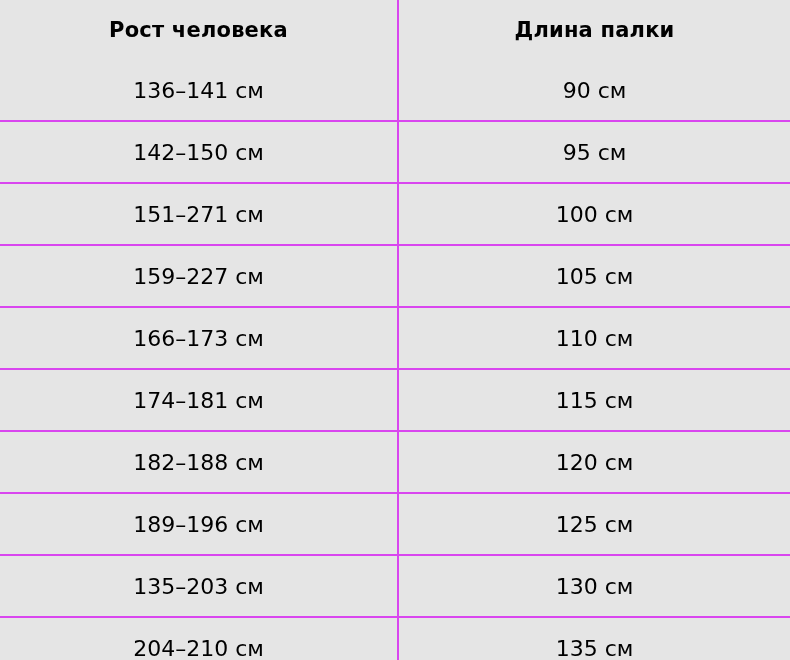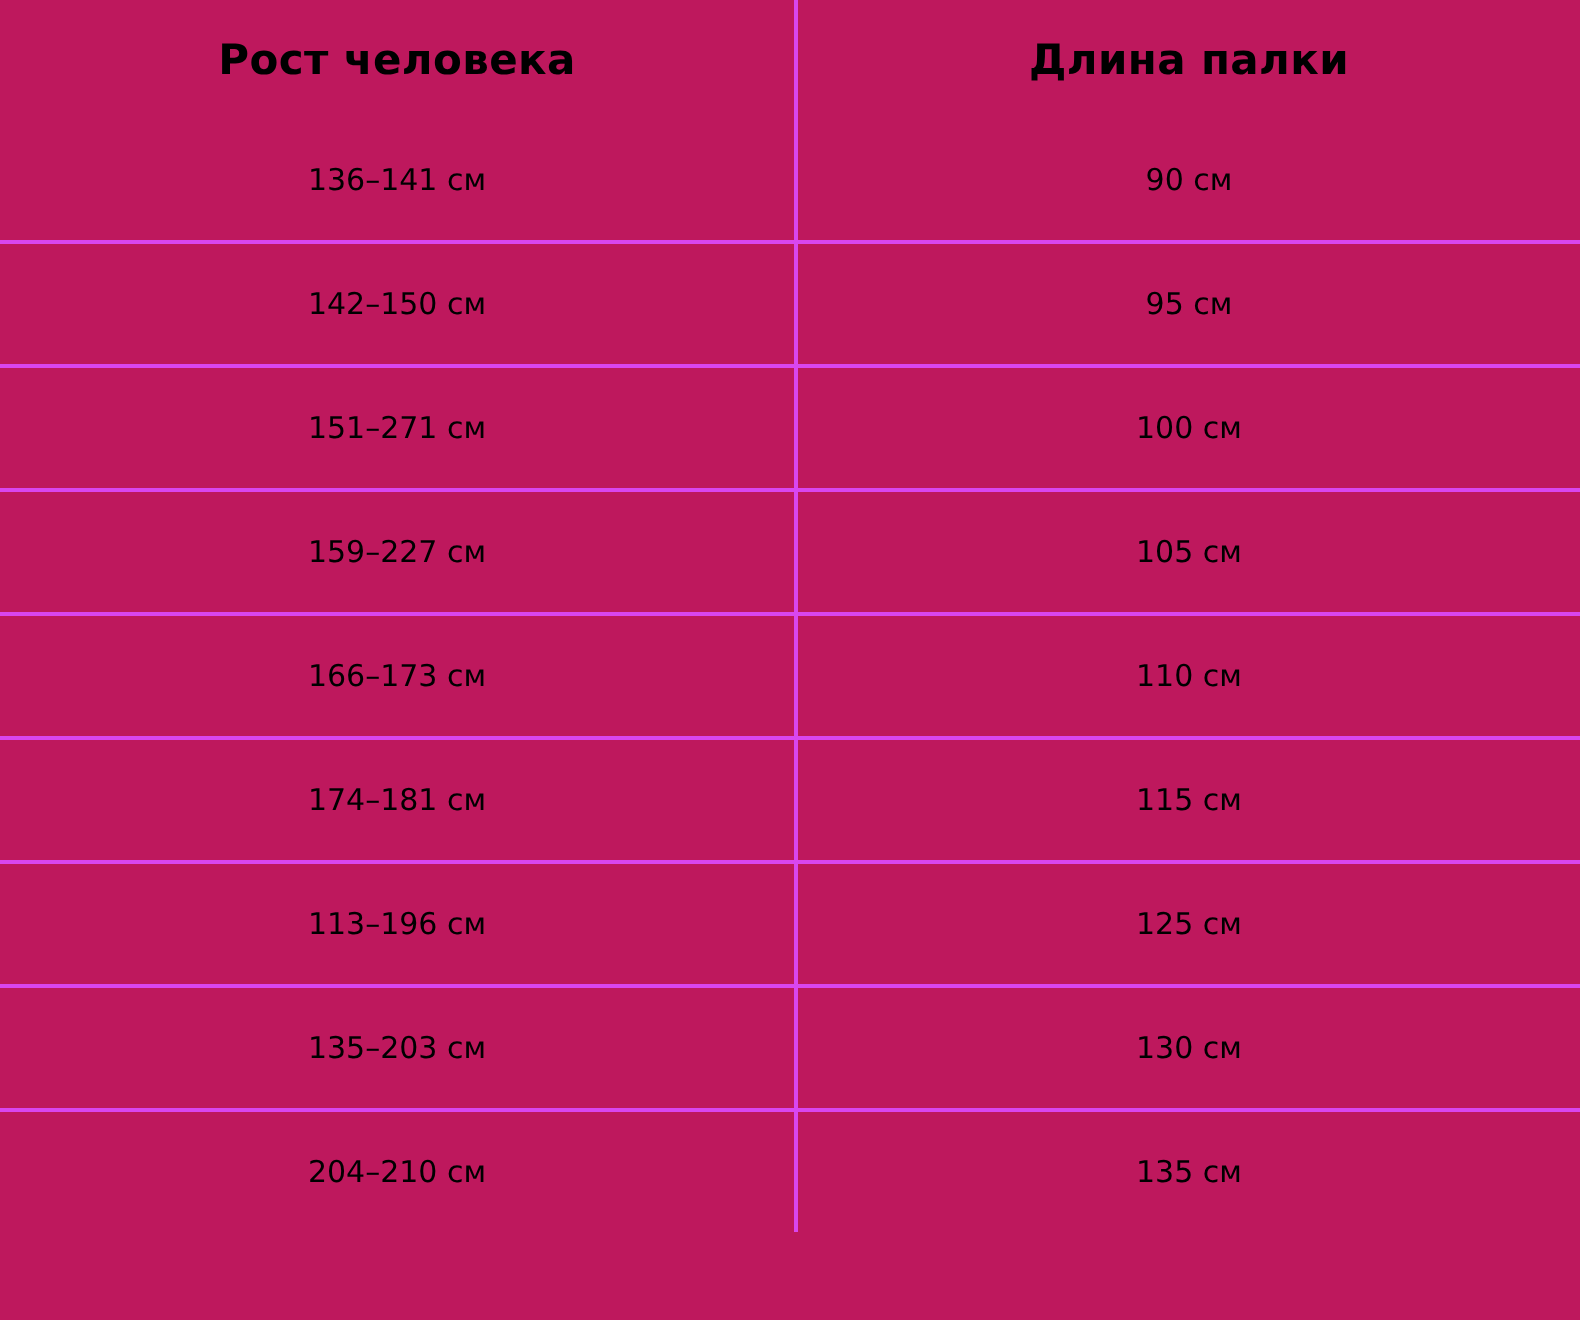--- a/index.html
+++ b/index.html
@@ -11,21 +11,21 @@
     width: 790px;
     height: 660px;
     font-family: "DejaVu Sans", sans-serif;
     color: #000000;
     overflow: hidden;
   }
   .sheet {
     width: 790px;
     height: 660px;
     box-sizing: border-box;
-    background: #be185d;
+    background: #e5e5e5;
   }
   table.size-table {
     width: 790px;
     border-collapse: collapse;
     table-layout: fixed;
   }
   table.size-table col.col-height { width: 398px; }
   table.size-table col.col-length { width: 392px; }
 
   table.size-table th,
@@ -42,21 +42,21 @@
   table.size-table tr:last-child > * { border-bottom: none; }
 
   table.size-table thead th {
     height: 60px;
     font-size: 21px;
     font-weight: bold;
     letter-spacing: 0.2px;
   }
   table.size-table tbody td {
     height: 60px;
-    font-size: 15px;
+    font-size: 22px;
     font-weight: normal;
   }
 </style>
 </head>
 <body>
 
 <div class="sheet">
   <table class="size-table">
     <colgroup>
       <col class="col-height">
@@ -87,21 +87,25 @@
       </tr>
       <tr>
         <td>166–173 см</td>
         <td>110 см</td>
       </tr>
       <tr>
         <td>174–181 см</td>
         <td>115 см</td>
       </tr>
       <tr>
-        <td>113–196 см</td>
+        <td>182–188 см</td>
+        <td>120 см</td>
+      </tr>
+      <tr>
+        <td>189–196 см</td>
         <td>125 см</td>
       </tr>
       <tr>
         <td>135–203 см</td>
         <td>130 см</td>
       </tr>
       <tr>
         <td>204–210 см</td>
         <td>135 см</td>
       </tr>

